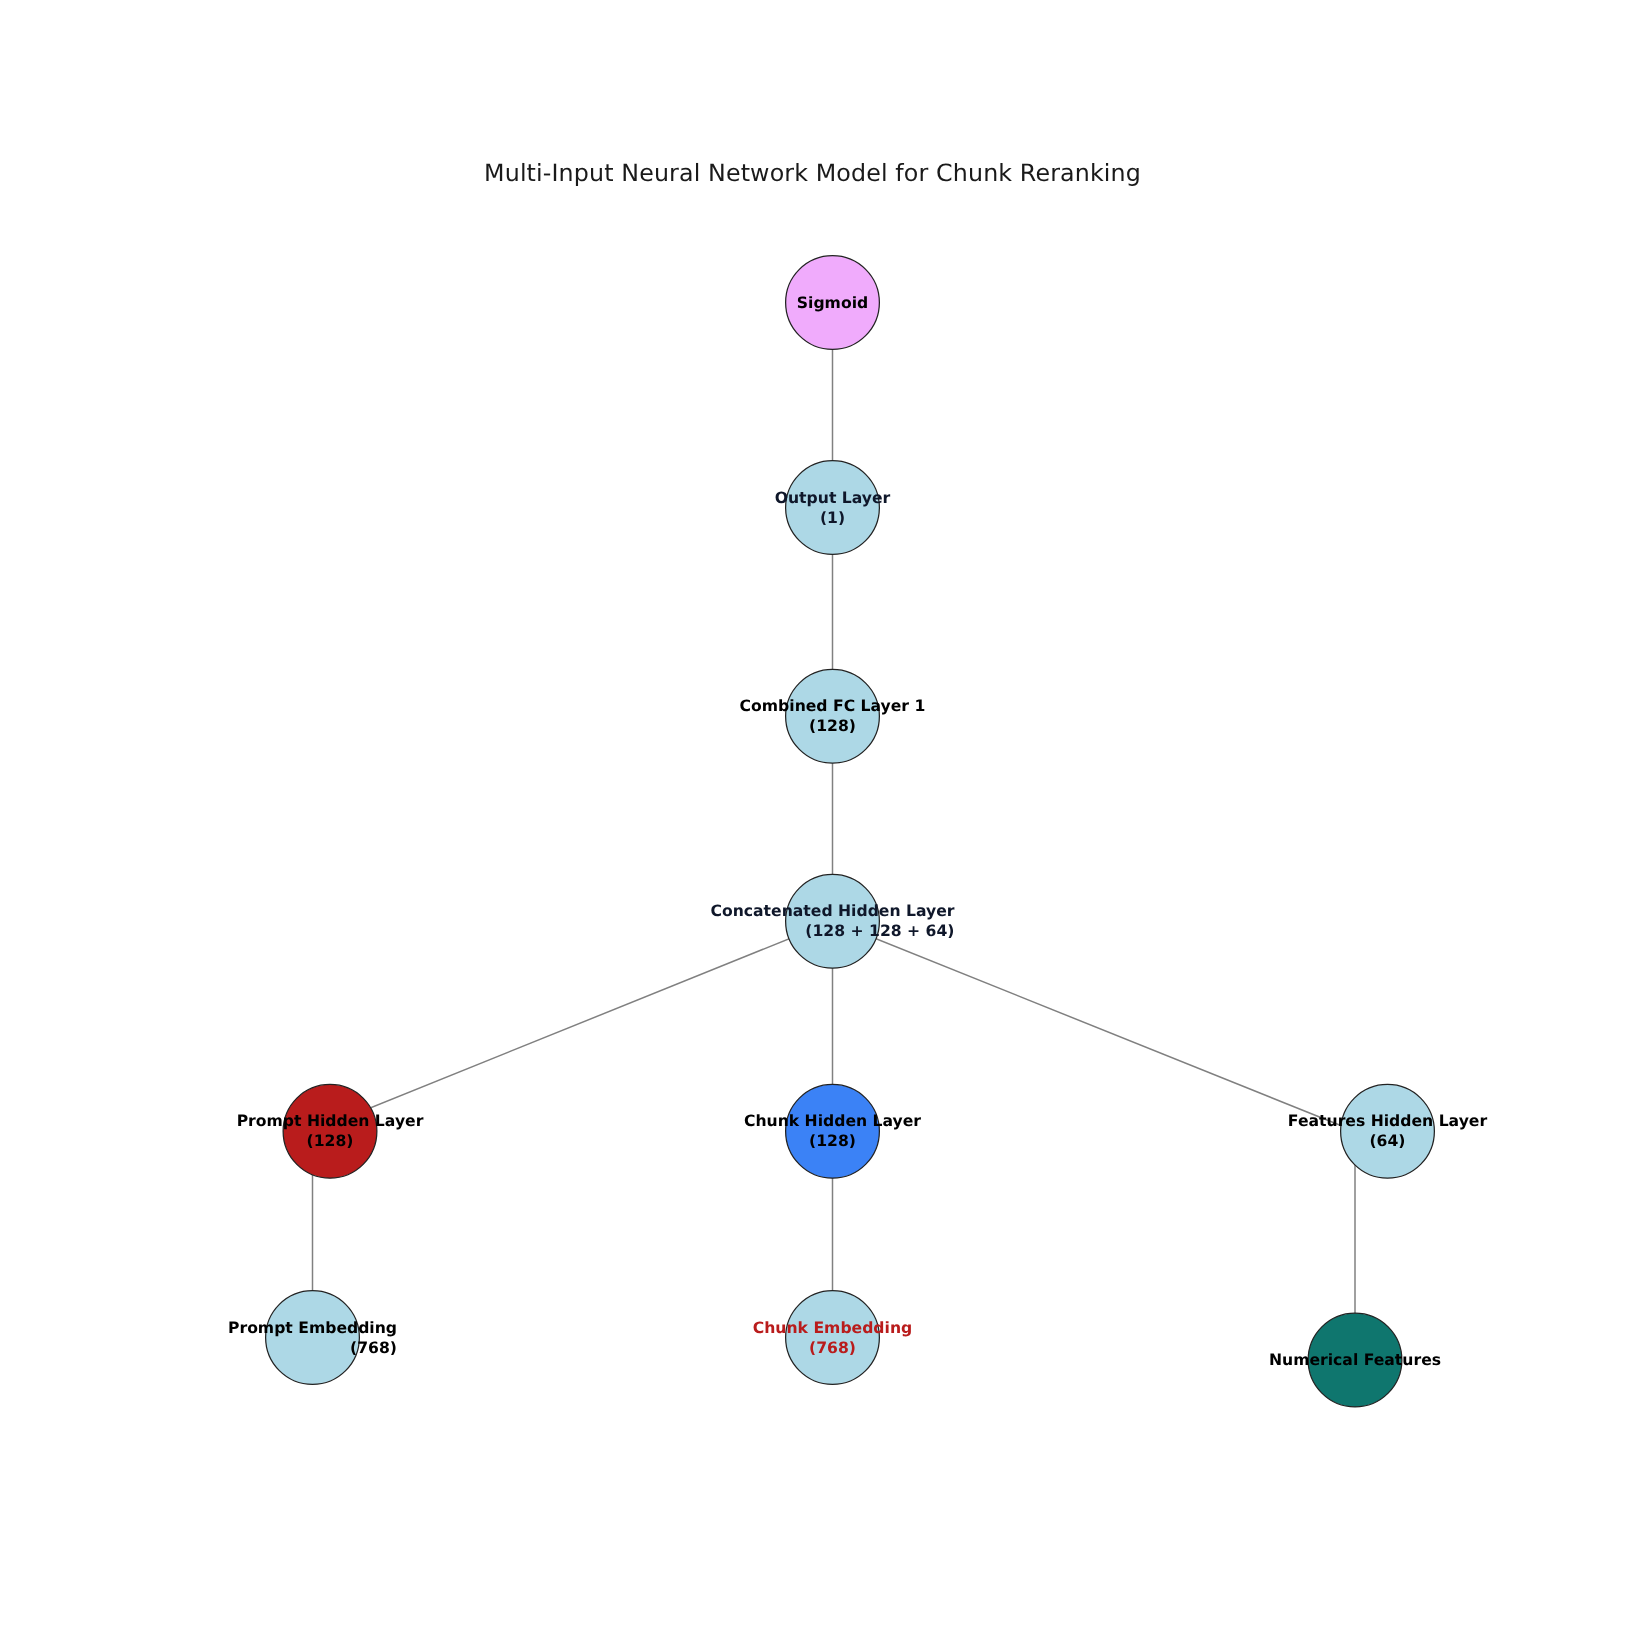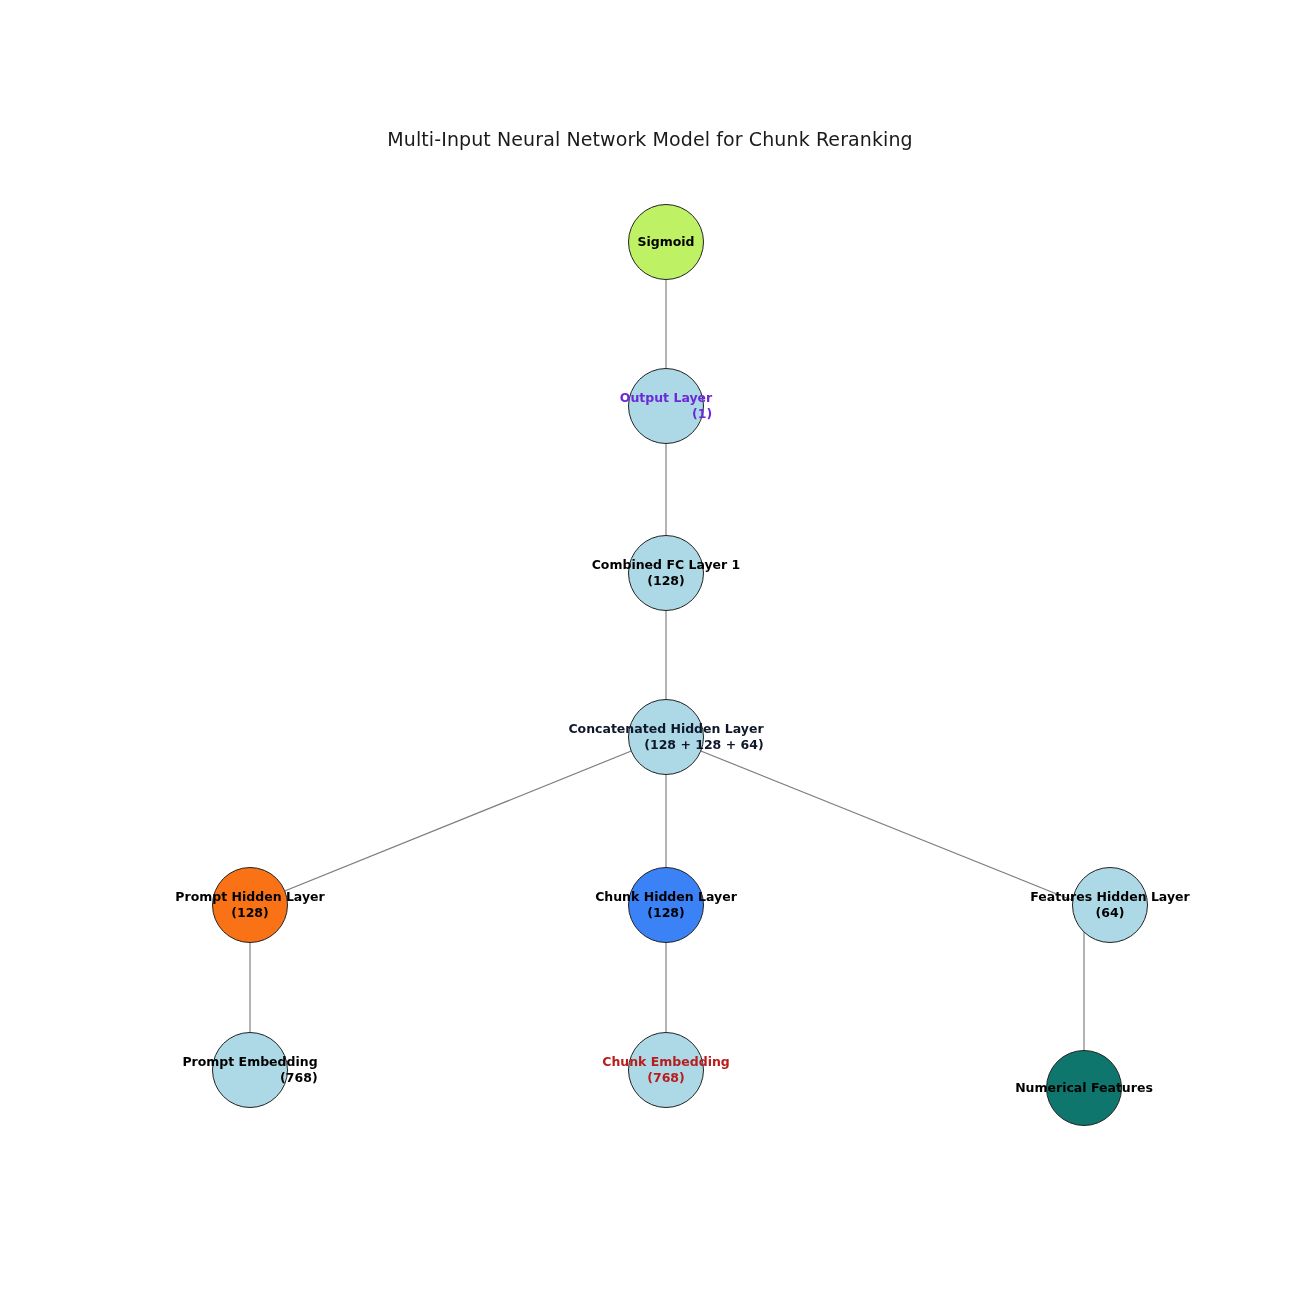--- a/index.html
+++ b/index.html
@@ -87,36 +87,36 @@
       <line x1="1084" y1="1070" x2="1084" y2="905" stroke="#808080" stroke-width="1.2"></line>
       <line x1="250" y1="905" x2="666" y2="737" stroke="#808080" stroke-width="1.2"></line>
       <line x1="666" y1="905" x2="666" y2="737" stroke="#808080" stroke-width="1.2"></line>
       <line x1="1084" y1="905" x2="666" y2="737" stroke="#808080" stroke-width="1.2"></line>
       <line x1="666" y1="737" x2="666" y2="573" stroke="#808080" stroke-width="1.2"></line>
       <line x1="666" y1="573" x2="666" y2="406" stroke="#808080" stroke-width="1.2"></line>
       <line x1="666" y1="406" x2="666" y2="242" stroke="#808080" stroke-width="1.2"></line>
     </svg>
 
   <div id="node-layer">
-      <div class="node" style="left: 666px; top: 242px; width: 76px; height: 76px; margin-left: -38px; margin-top: -38px; background: #bef264; border-color: rgb(34, 34, 34);">
+      <div class="node" style="left: 666px; top: 242px; width: 76px; height: 76px; margin-left: -38px; margin-top: -38px; background: #f0abfc; border-color: rgb(34, 34, 34);">
         <span class="node-label" style="color: rgb(0, 0, 0);">Sigmoid</span>
       </div>
       <div class="node" style="left: 666px; top: 406px; width: 76px; height: 76px; margin-left: -38px; margin-top: -38px; background: rgb(173, 216, 230); border-color: rgb(34, 34, 34);">
-        <span class="node-label" style="color: #6d28d9; text-align: right;">Output Layer
+        <span class="node-label" style="color: #0f172a;">Output Layer
 (1)</span>
       </div>
       <div class="node" style="left: 666px; top: 573px; width: 76px; height: 76px; margin-left: -38px; margin-top: -38px; background: rgb(173, 216, 230); border-color: rgb(34, 34, 34);">
         <span class="node-label" style="color: rgb(0, 0, 0); text-align: center;">Combined FC Layer 1
 (128)</span>
       </div>
       <div class="node" style="left: 666px; top: 737px; width: 76px; height: 76px; margin-left: -38px; margin-top: -38px; background: rgb(173, 216, 230); border-color: rgb(34, 34, 34);">
         <span class="node-label" style="color: #0f172a; text-align: right;">Concatenated Hidden Layer
 (128 + 128 + 64)</span>
       </div>
-      <div class="node" style="left: 250px; top: 905px; width: 76px; height: 76px; margin-left: -38px; margin-top: -38px; background: #f97316; border-color: rgb(34, 34, 34);">
+      <div class="node" style="left: 264px; top: 905px; width: 76px; height: 76px; margin-left: -38px; margin-top: -38px; background: #b91c1c; border-color: rgb(34, 34, 34);">
         <span class="node-label" style="color: rgb(0, 0, 0);">Prompt Hidden Layer
 (128)</span>
       </div>
       <div class="node" style="left: 666px; top: 905px; width: 76px; height: 76px; margin-left: -38px; margin-top: -38px; background: #3b82f6; border-color: rgb(34, 34, 34);">
         <span class="node-label" style="color: rgb(0, 0, 0);">Chunk Hidden Layer
 (128)</span>
       </div>
       <div class="node" style="left: 1110px; top: 905px; width: 76px; height: 76px; margin-left: -38px; margin-top: -38px; background: rgb(173, 216, 230); border-color: rgb(34, 34, 34);">
         <span class="node-label" style="color: rgb(0, 0, 0);">Features Hidden Layer
 (64)</span>

